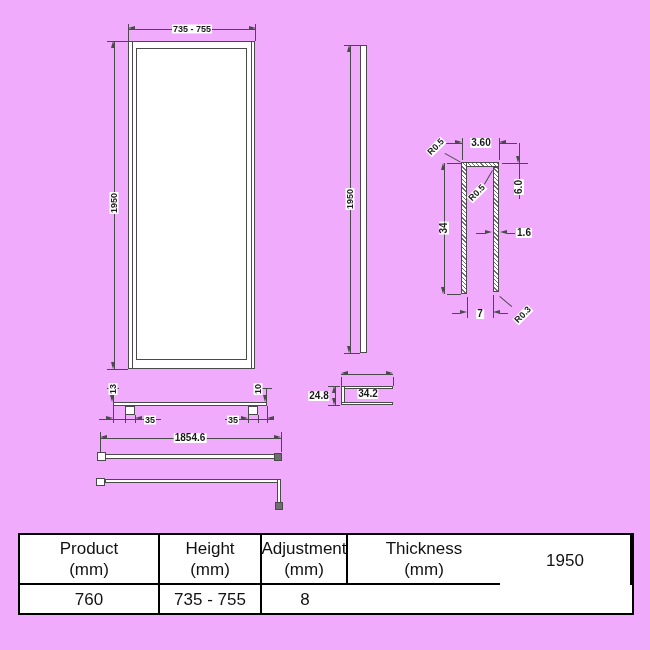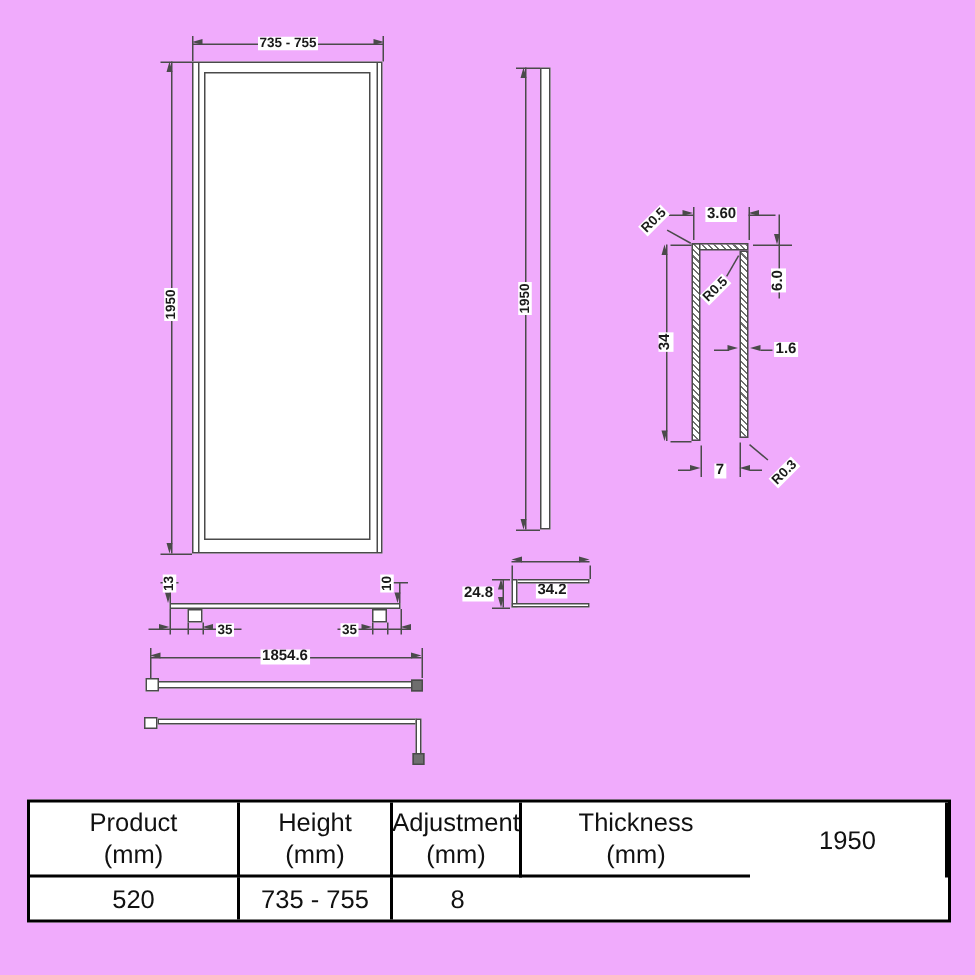--- a/index.html
+++ b/index.html
@@ -195,18 +195,18 @@
   <div class="spec">
     <div class="c hd">Product
 (mm)</div>
     <div class="c hd">Height
 (mm)</div>
     <div class="c hd">Adjustment
 (mm)</div>
     <div class="c hd last">Thickness
 (mm)</div>
     <div class="c">1950</div>
-    <div class="c">520</div>
+    <div class="c">760</div>
     <div class="c">735 - 755</div>
     <div class="c last">8</div>
   </div>
 
 </div>
 
 </body></html>

